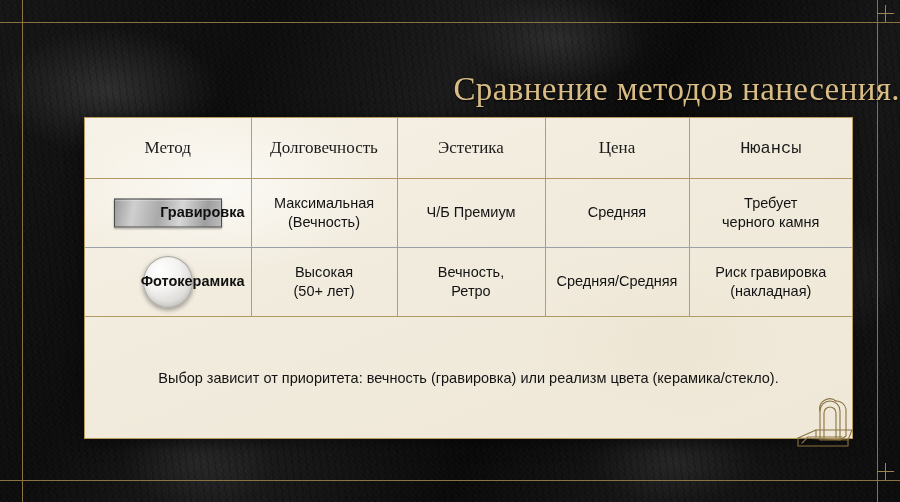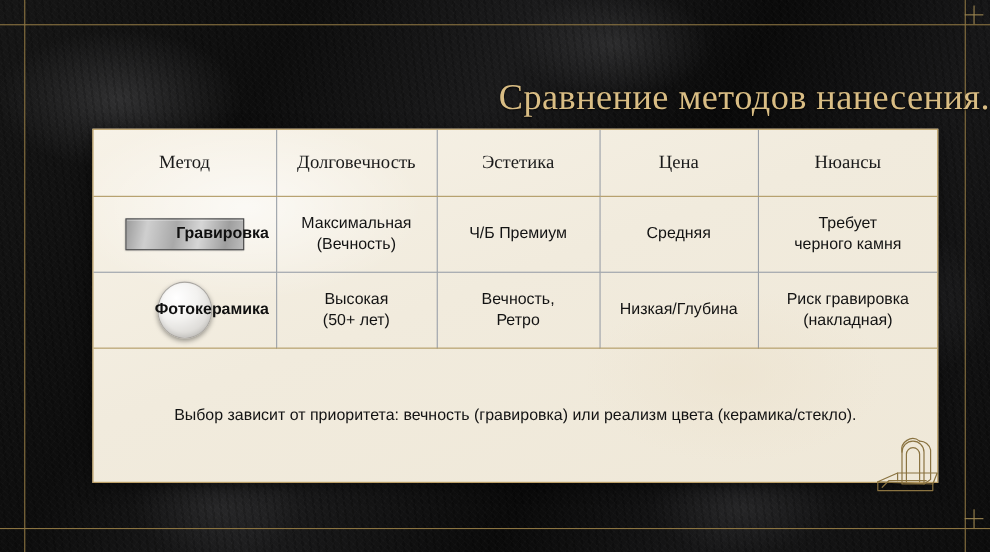--- a/index.html
+++ b/index.html
@@ -108,21 +108,21 @@
     font-weight: normal;
     font-size: 17px;
     color: #1b1b1b;
     height: 60px;
     vertical-align: middle;
     text-align: center;
     border-right: 1px solid #9aa0a8;
     border-bottom: 1px solid #b19a63;
     padding: 0 4px;
   }
-  thead th:last-child { border-right: none; }
+  thead th:last-child { border-right: none; font-family: Liberation Mono, monospace; }
 
   tbody td {
     font-size: 14.5px;
     color: #131313;
     text-align: center;
     vertical-align: middle;
     height: 68px;
     border-right: 1px solid #9aa0a8;
     border-bottom: 1px solid #9aa0a8;
     padding: 0 6px;
@@ -299,21 +299,21 @@
             </div>
           </td>
           <td>
             <div>Высокая</div>
             <div>(50+ лет)</div>
           </td>
           <td>
             <div>Вечность,</div>
             <div>Ретро</div>
           </td>
-          <td>Низкая/Глубина</td>
+          <td>Средняя/Средняя</td>
           <td>
             <div>Риск гравировка</div>
             <div>(накладная)</div>
           </td>
         </tr>
 
 
       </tbody>
     </table>
 

